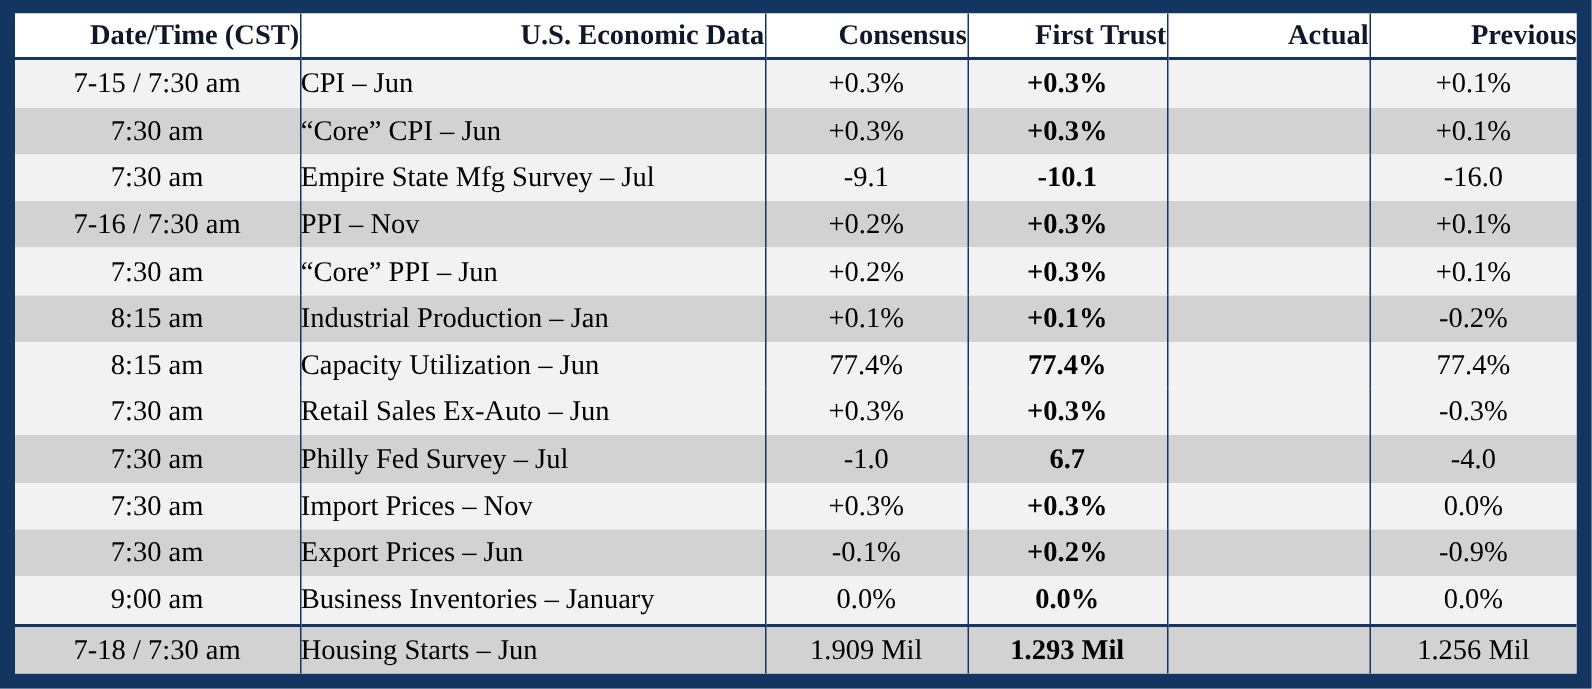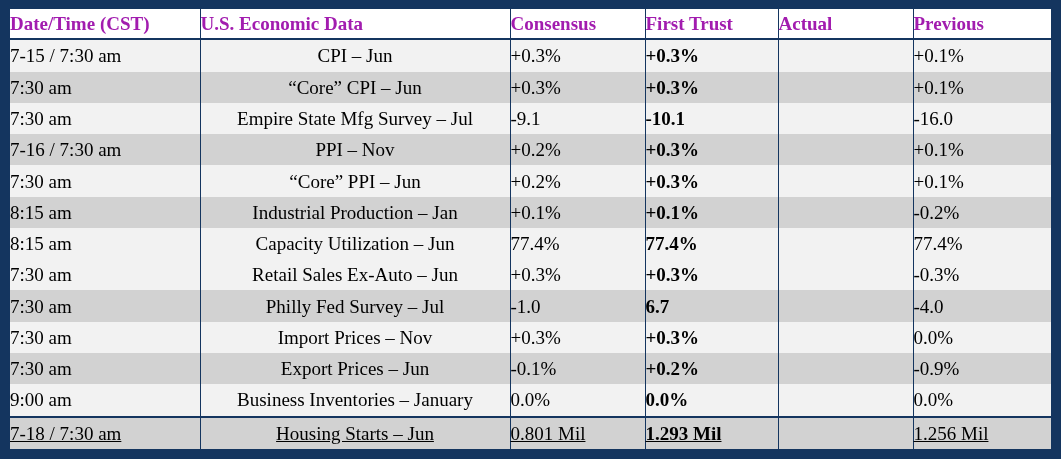--- a/index.html
+++ b/index.html
@@ -32,64 +32,63 @@
     padding: 0;
     font-size: 19px;
     line-height: 1.0;
     height: 29.3px;
     vertical-align: middle;
   }
   thead th {
     font-family: "Liberation Serif", serif;
     font-weight: bold;
     font-size: 19.5px;
-    text-align: left;
+    text-align: right;
     background: #ffffff;
-    color: #a21caf;
+    color: #0f172a;
     border-bottom: 2.5px solid #14355f;
     height: 31px;
   }
   tbody tr.shade td {
     background: #d2d2d2;
   }
   tbody tr.plain td {
     background: #f2f2f2;
   }
   td.c-date {
-    text-align: left;
+    text-align: center;
     padding-right: 9px;
     white-space: nowrap;
   }
   td.c-name {
-    text-align: center;
+    text-align: left;
     padding-left: 10px;
     white-space: nowrap;
   }
   td.c-cons, td.c-ft, td.c-act, td.c-prev {
-    text-align: left;
+    text-align: center;
     white-space: nowrap;
   }
   td.c-ft {
     font-weight: bold;
   }
   col.date { width: 190px; }
   col.name { width: 310px; }
   col.cons { width: 135px; }
   col.ft   { width: 133px; }
   col.act  { width: 135px; }
   col.prev { width: 138px; }
 
   
   table.econ th.sep-l,
   table.econ td.sep-l {
     border-left: 1.5px solid #14355f;
   }
   tbody tr:last-child td {
     border-top: 2.5px solid #14355f;
-    text-decoration: underline;
   }
 </style>
 </head>
 <body>
 
 <div class="frame">
   <table class="econ">
     <colgroup>
       <col class="date">
       <col class="name">
@@ -201,20 +200,20 @@
           <td class="c-date">9:00 am</td>
           <td class="c-name sep-l">Business Inventories – January</td>
           <td class="c-cons sep-l">0.0%</td>
           <td class="c-ft sep-l">0.0%</td>
           <td class="c-act sep-l"></td>
           <td class="c-prev sep-l">0.0%</td>
         </tr>
         <tr class="shade">
           <td class="c-date">7-18 / 7:30 am</td>
           <td class="c-name sep-l">Housing Starts – Jun</td>
-          <td class="c-cons sep-l">0.801 Mil</td>
+          <td class="c-cons sep-l">1.909 Mil</td>
           <td class="c-ft sep-l">1.293 Mil</td>
           <td class="c-act sep-l"></td>
           <td class="c-prev sep-l">1.256 Mil</td>
         </tr>
       </tbody>
   </table>
 </div>
 
 </body></html>

